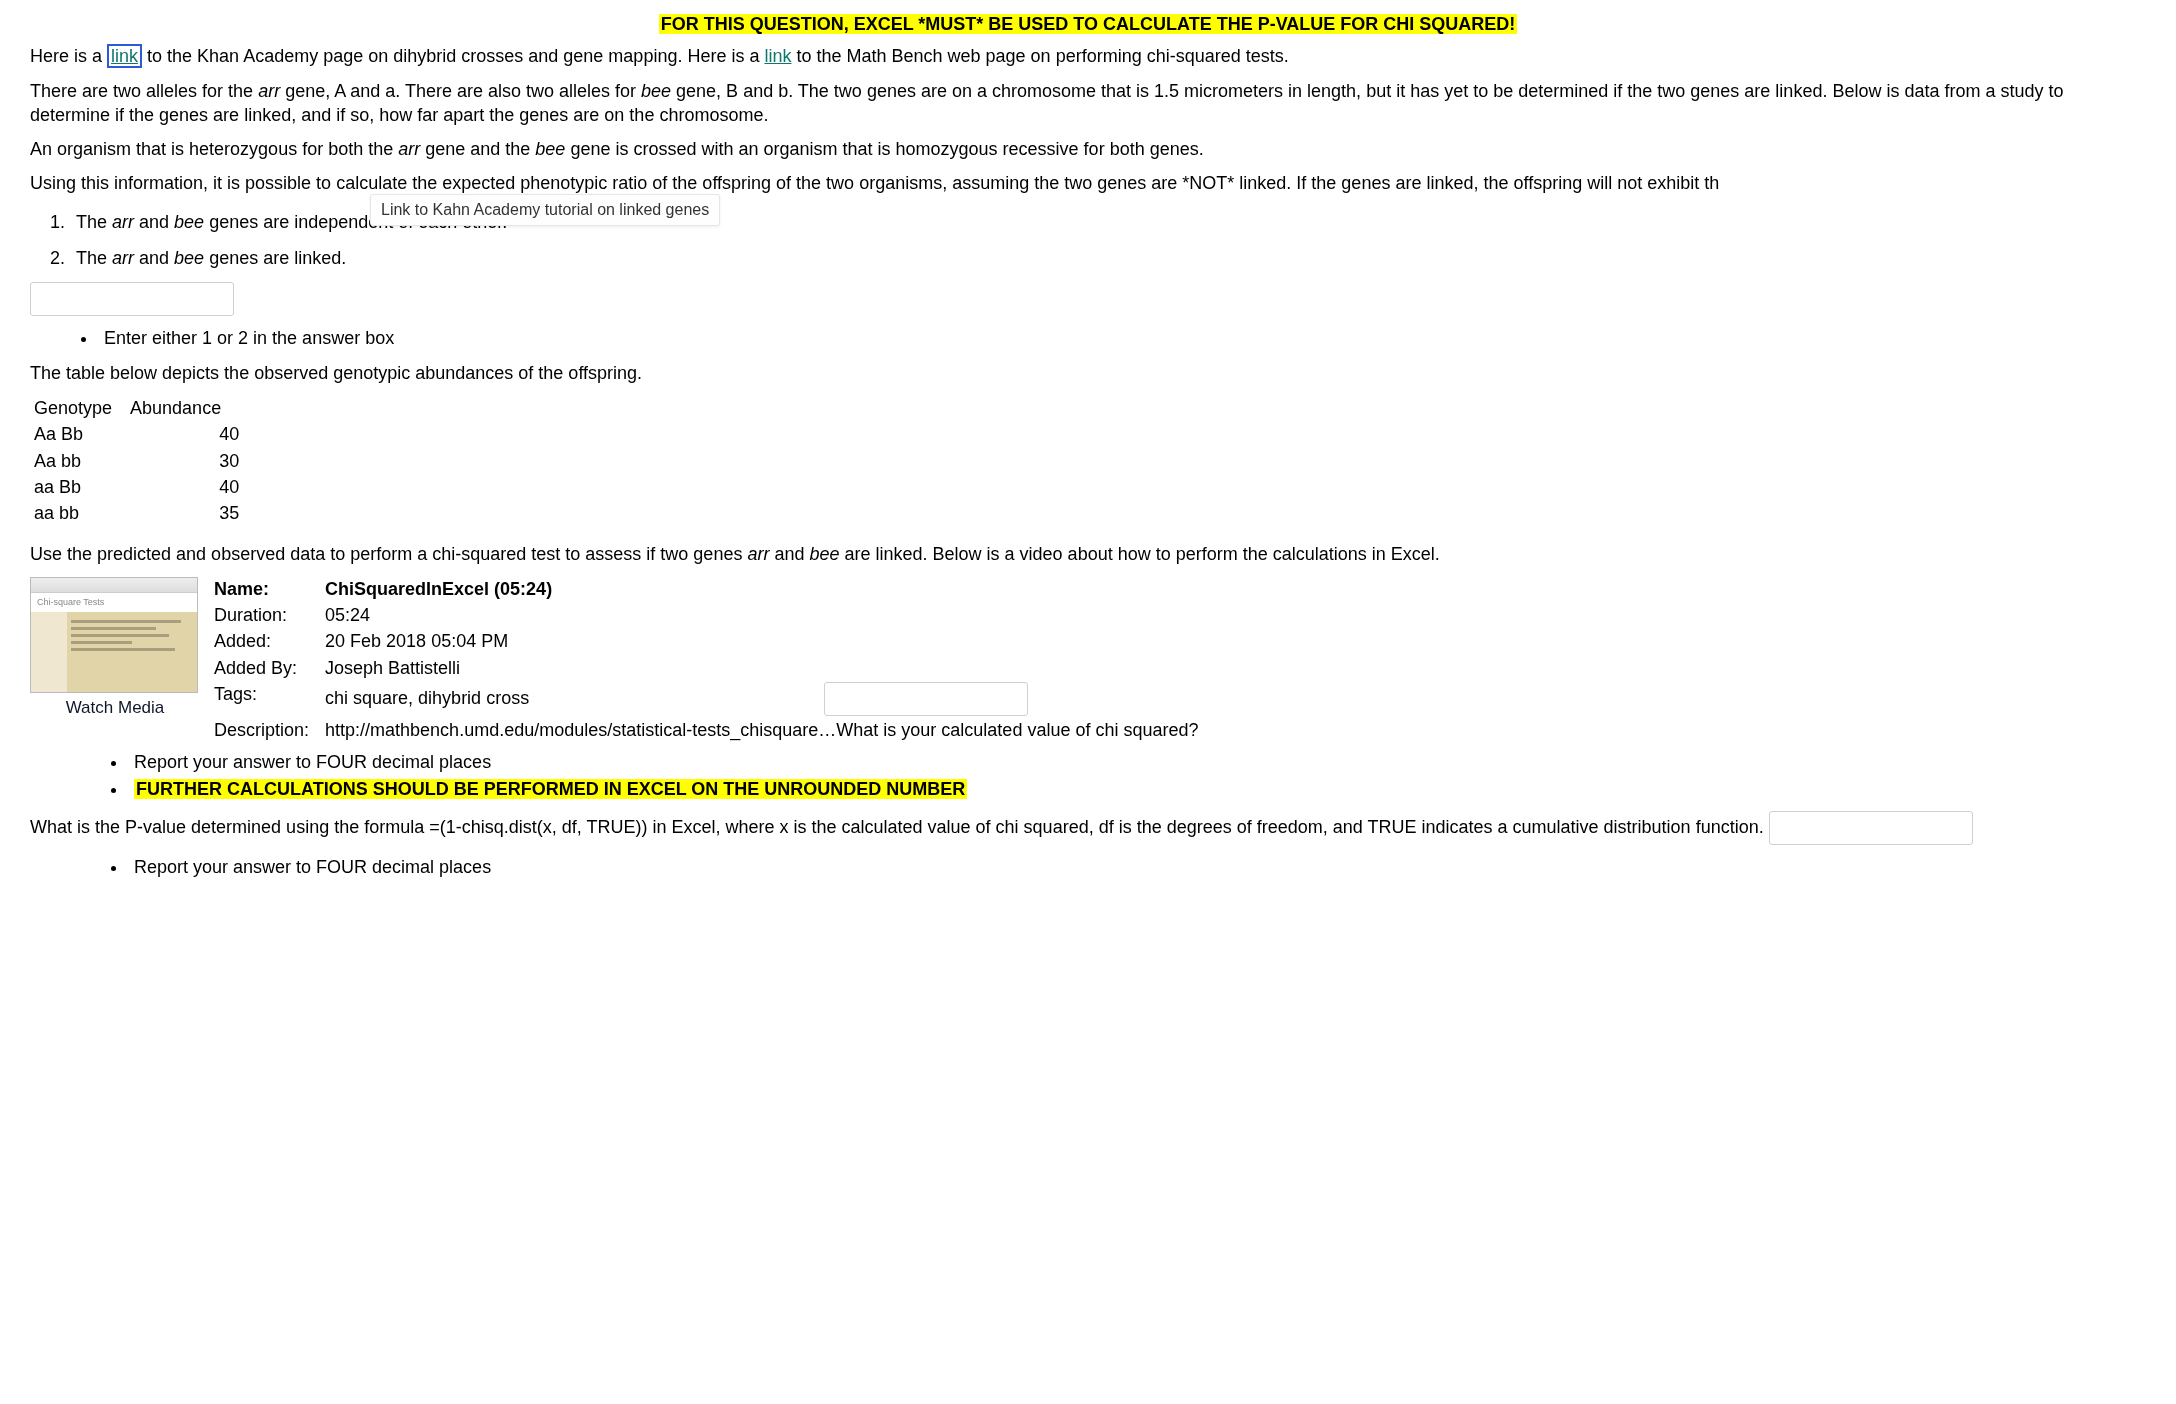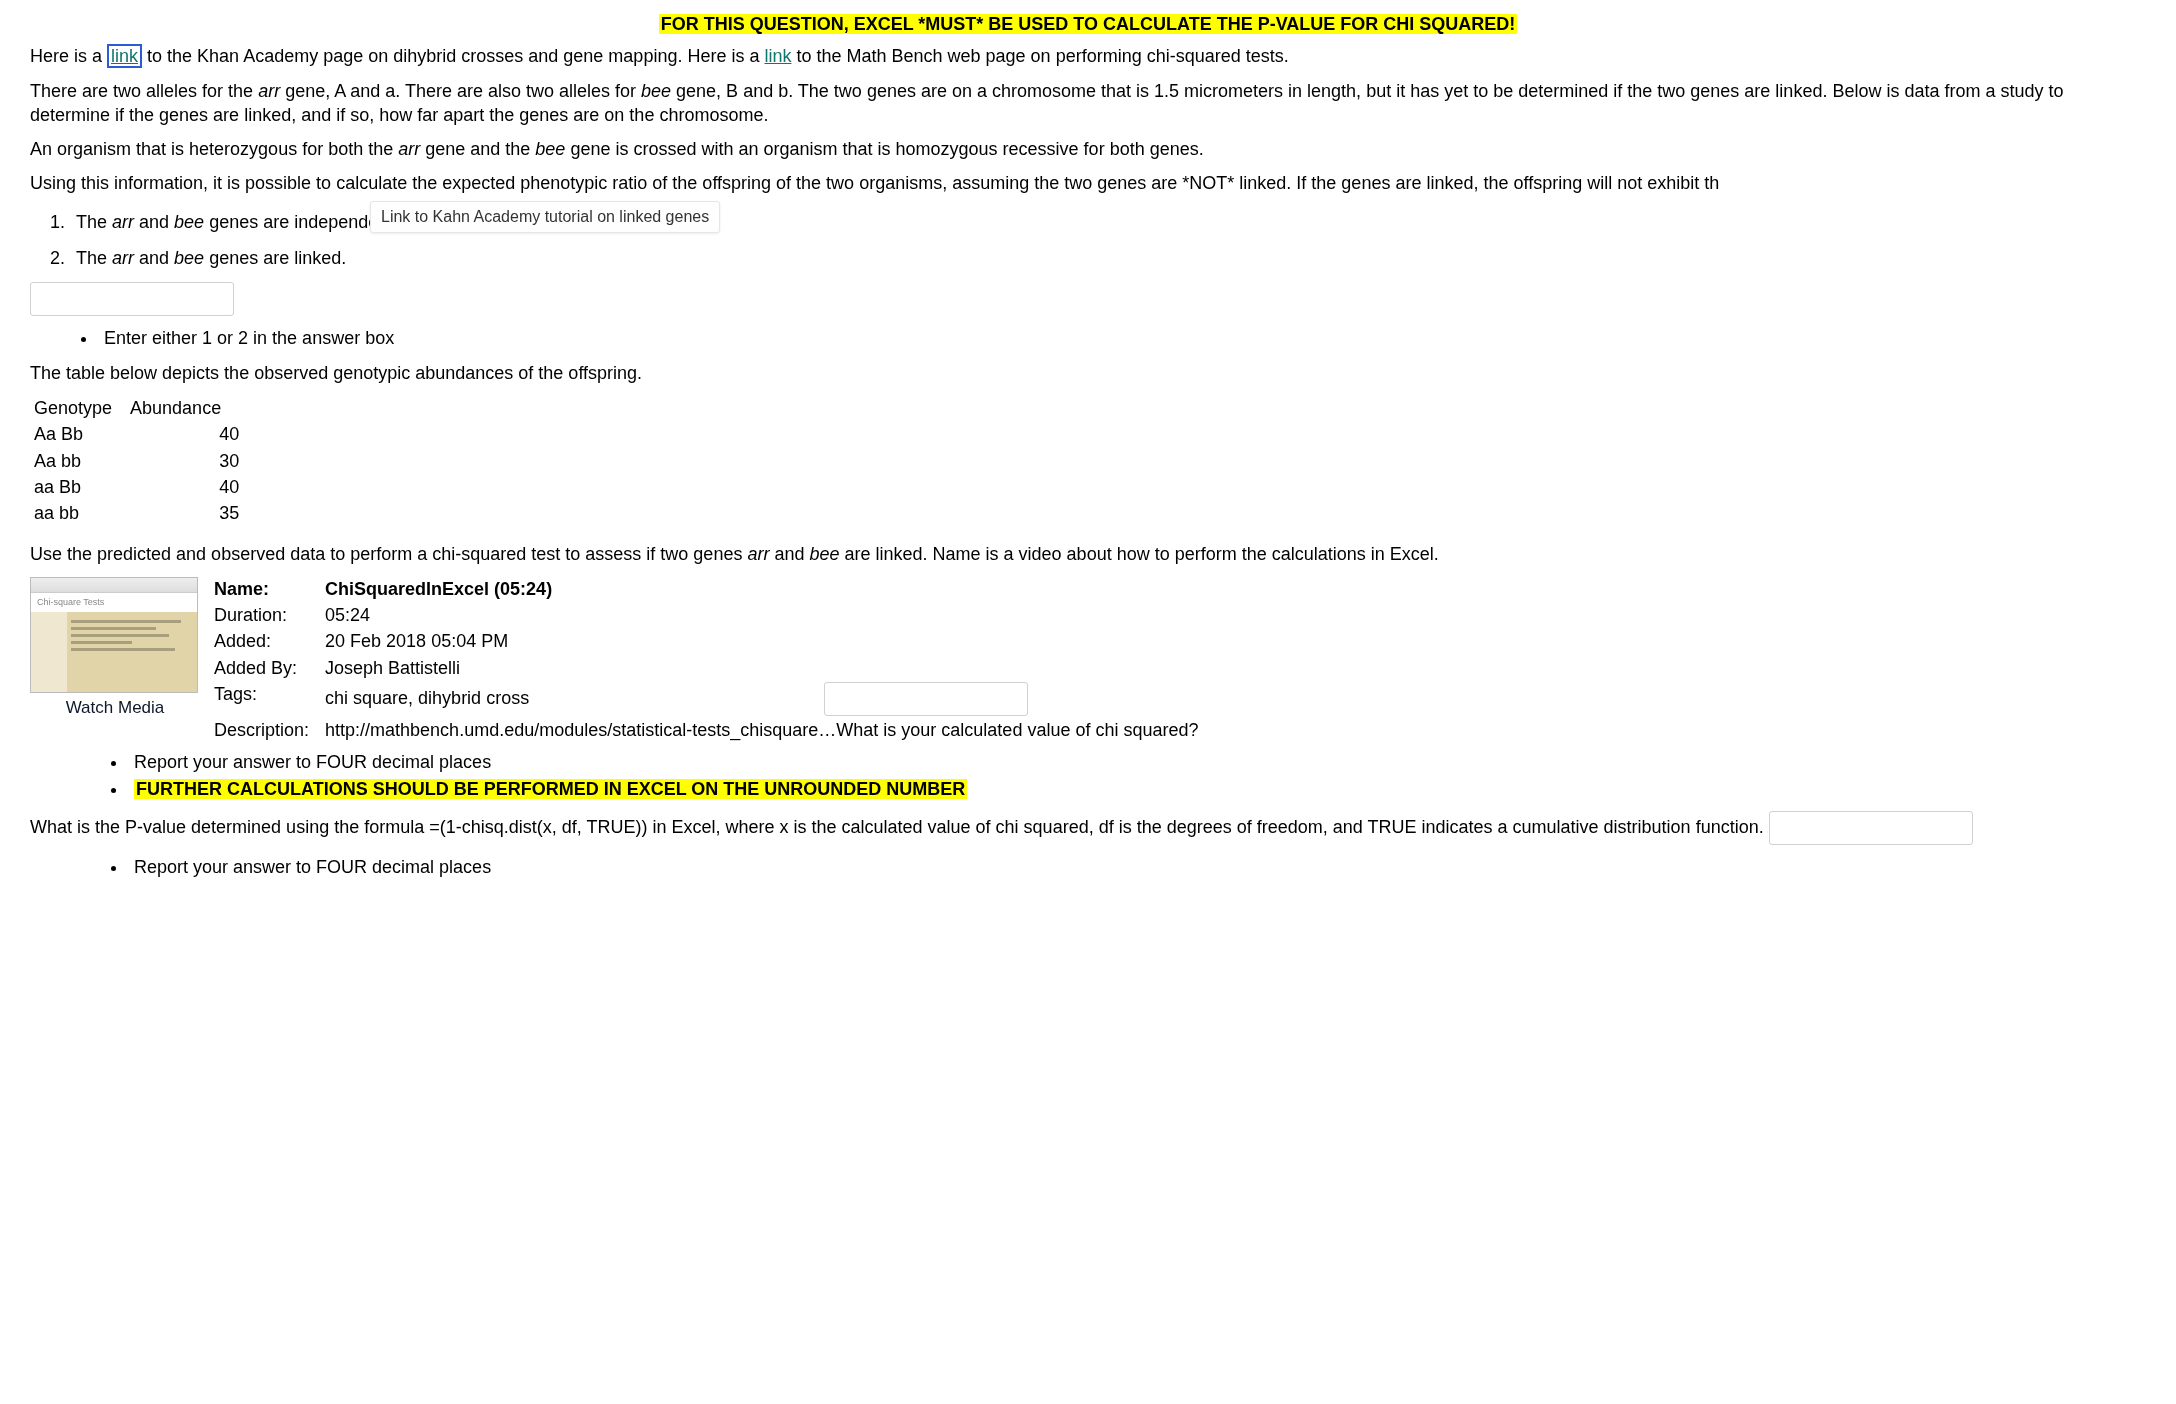--- a/index.html
+++ b/index.html
@@ -114,21 +114,21 @@
 <p>
   <span>There are two alleles for the </span><span class="italic">arr</span><span> gene, A and a. There are also two alleles for </span><span class="italic">bee</span><span> gene, B and b. The two genes are on a chromosome that is 1.5 micrometers in length, but it has yet to be determined if the two genes are linked. Below is data from a study to determine if the genes are linked, and if so, how far apart the genes are on the chromosome.</span>
 </p>
 
 <p>
   <span>An organism that is heterozygous for both the </span><span class="italic">arr</span><span> gene and the </span><span class="italic">bee</span><span> gene is crossed with an organism that is homozygous recessive for both genes.</span>
 </p>
 
 <div style="position:relative;">
   <p style="margin-bottom:14px;">Using this information, it is possible to calculate the expected phenotypic ratio of the offspring of the two organisms, assuming the two genes are *NOT* linked. If the genes are linked, the offspring will not exhibit th</p>
-  <div class="tooltip" style="left:340px; top:30px;">Link to Kahn Academy tutorial on linked genes</div>
+  <div class="tooltip" style="left:340px; top:23px;">Link to Kahn Academy tutorial on linked genes</div>
 </div>
 
 <ol class="hyp">
   <li>
     <span>The </span><span class="italic">arr</span><span> and </span><span class="italic">bee</span><span> genes are independent of each other.</span>
   </li>
   <li>
     <span>The </span><span class="italic">arr</span><span> and </span><span class="italic">bee</span><span> genes are linked.</span>
   </li>
 </ol>
@@ -162,21 +162,21 @@
         <td class="num">40</td>
       </tr>
   <tr>
         <td>aa bb</td>
         <td class="num">35</td>
       </tr>
 </tbody>
   </table>
 
 <p style="margin-top:16px;">
-  <span>Use the predicted and observed data to perform a chi-squared test to assess if two genes </span><span class="italic">arr</span><span> and </span><span class="italic">bee</span><span> are linked. Name is a video about how to perform the calculations in Excel.</span>
+  <span>Use the predicted and observed data to perform a chi-squared test to assess if two genes </span><span class="italic">arr</span><span> and </span><span class="italic">bee</span><span> are linked. Below is a video about how to perform the calculations in Excel.</span>
 </p>
 
 <div class="media-block">
   <div class="thumb-wrap">
     <div class="thumb">
       <div class="top"></div>
       <div class="title-strip">Chi-square Tests</div>
       <div class="side"></div>
       <div class="body">
         <div class="line" style="width:90%"></div>

